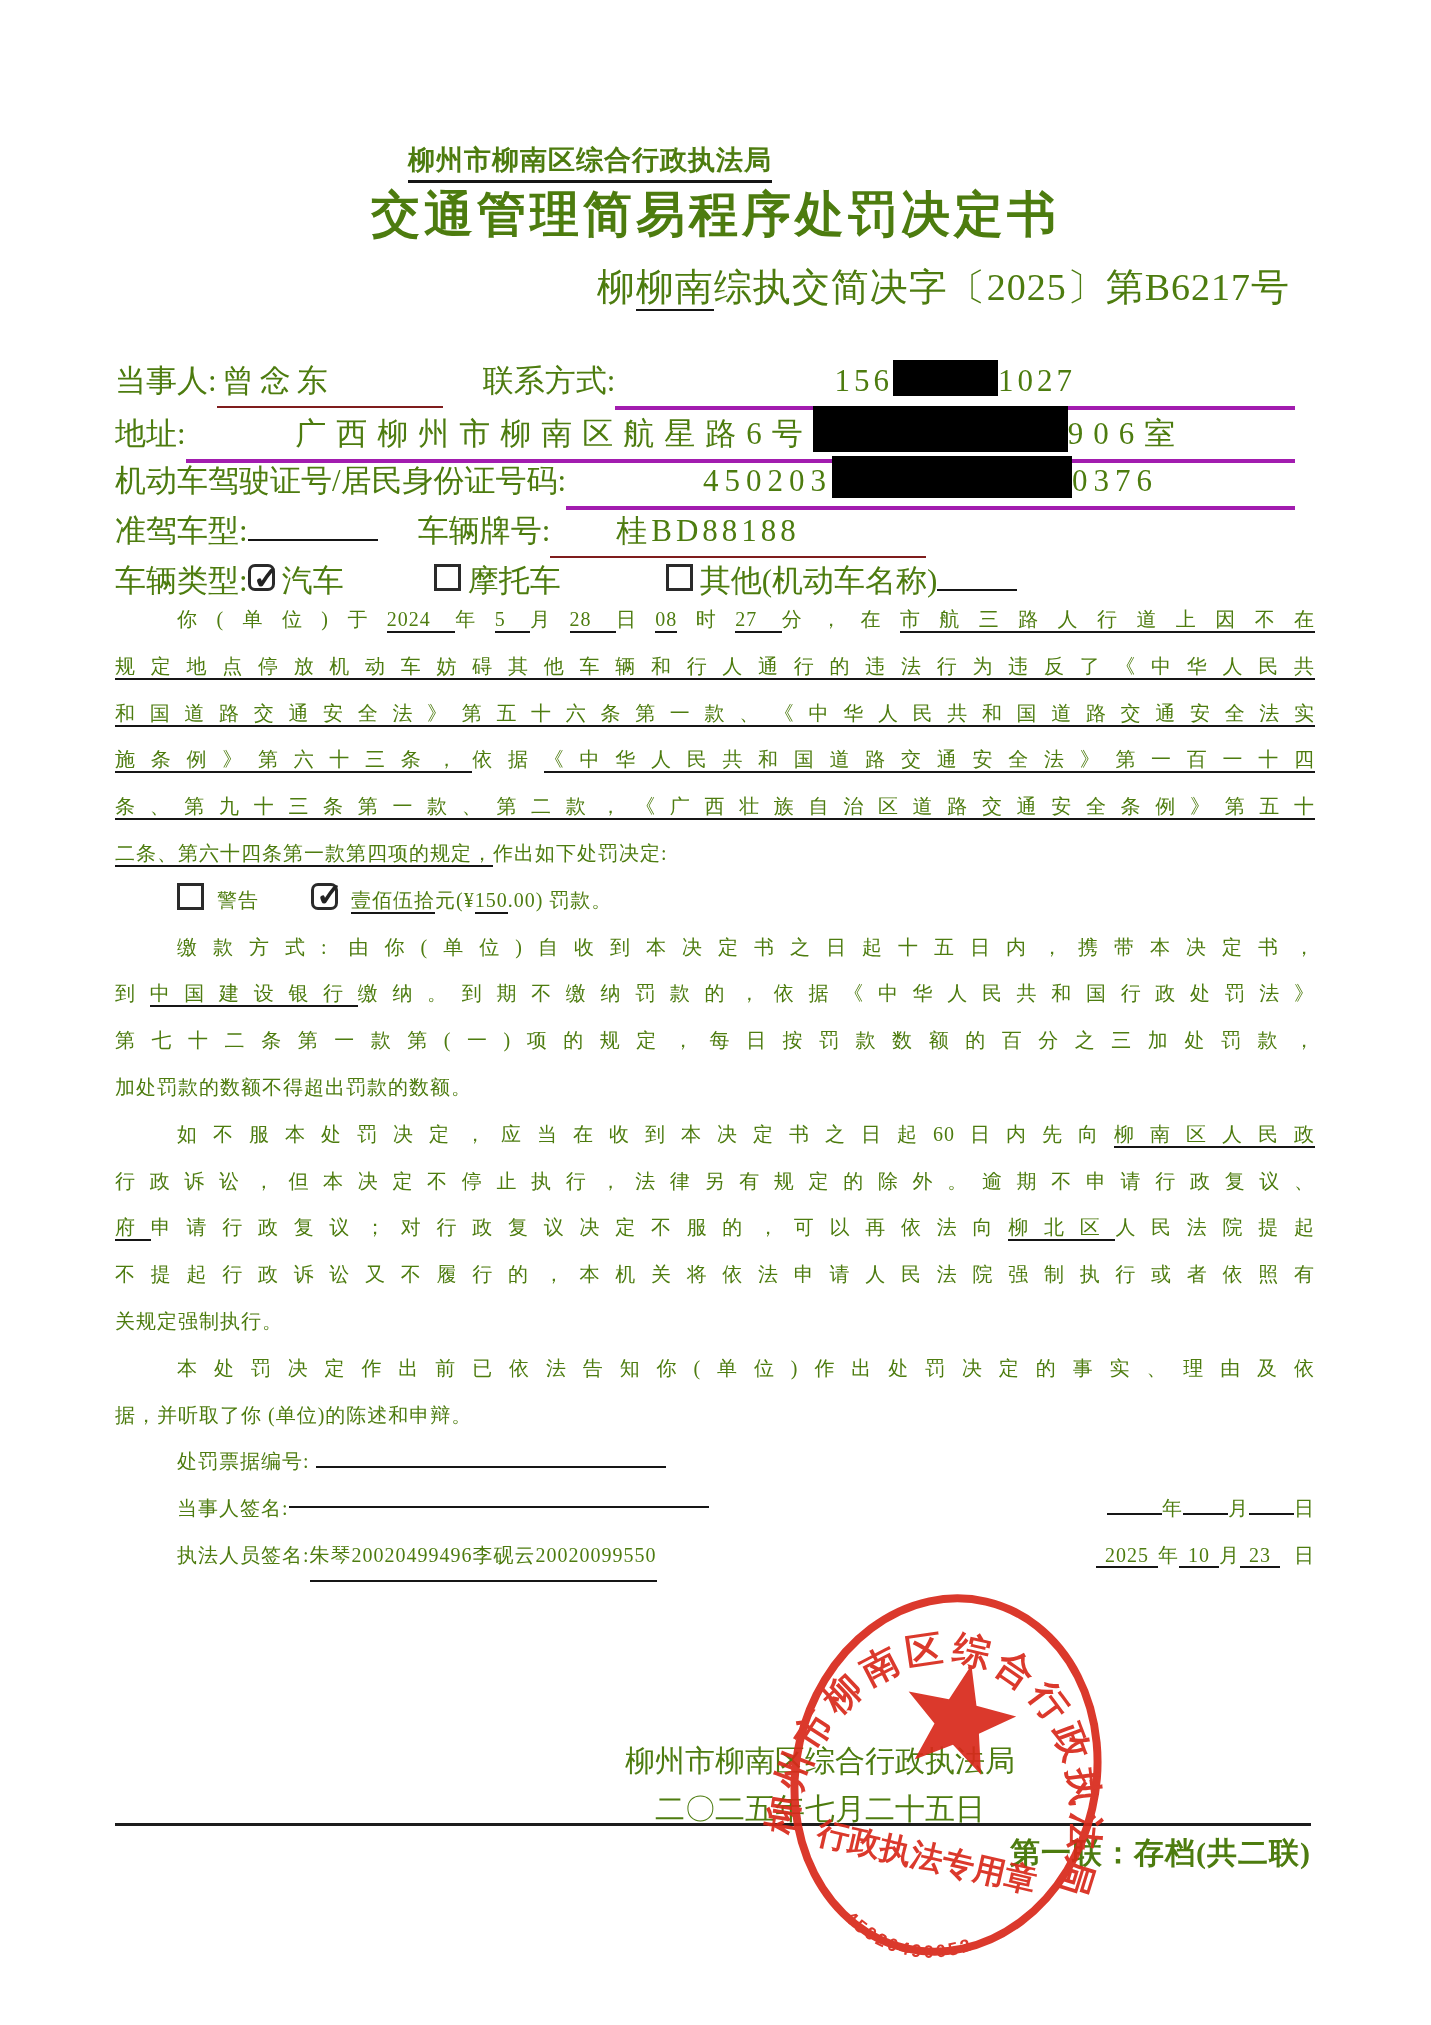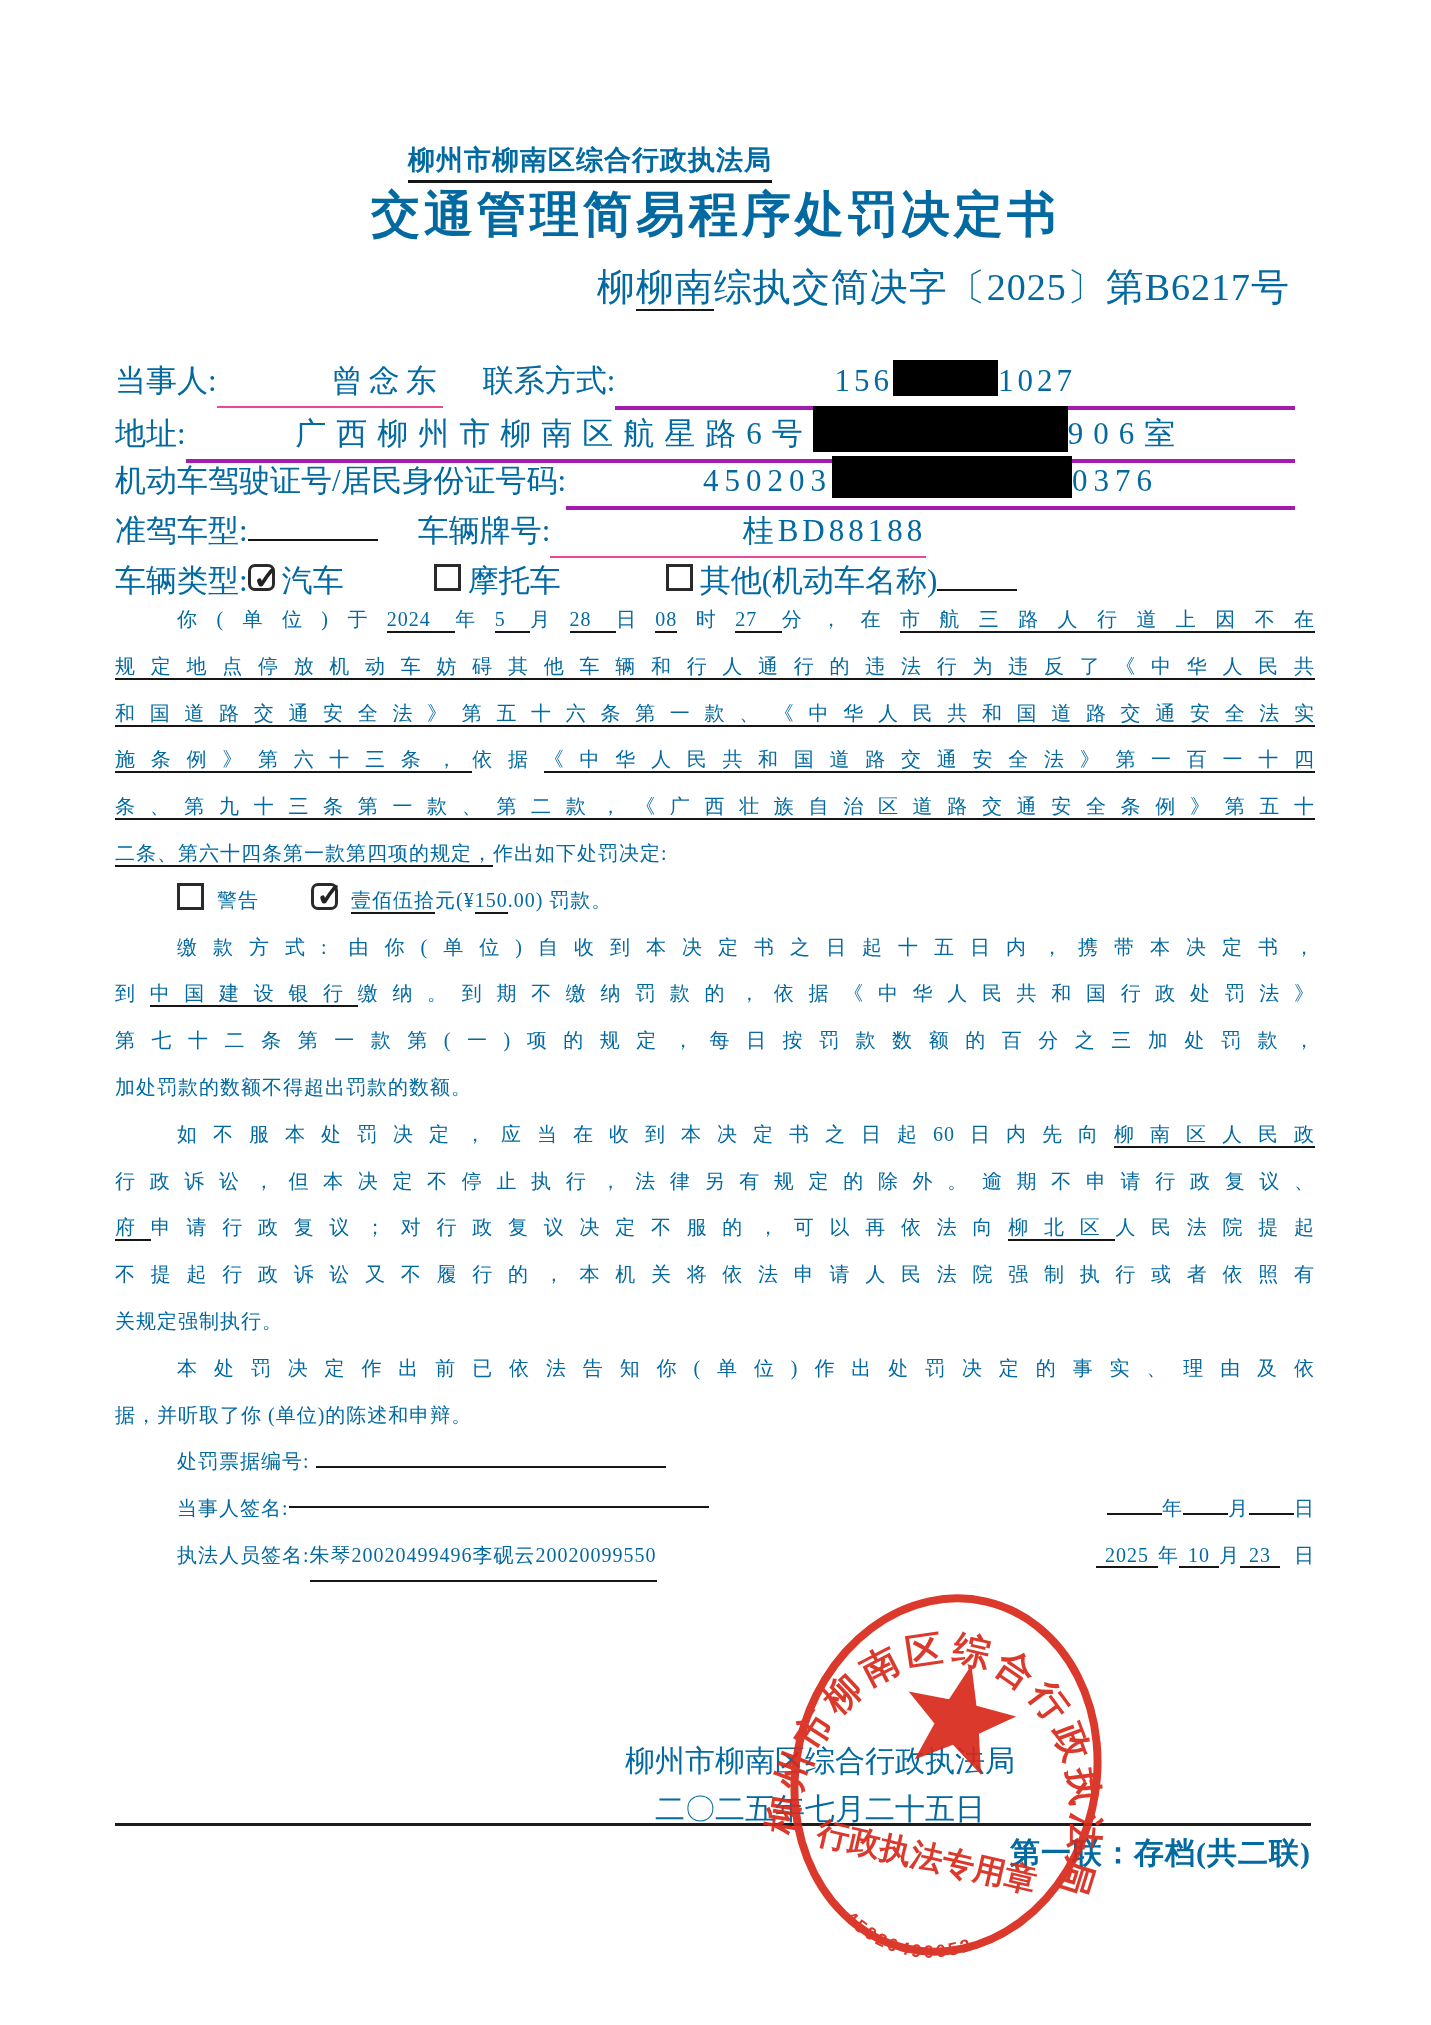--- a/index.html
+++ b/index.html
@@ -1,31 +1,31 @@
 <!DOCTYPE html>
 <html><head>
 <meta charset="utf-8">
 <style>
   html,body{margin:0;padding:0;background:#888;}
   .page{position:relative;width:1431px;height:2025px;background:#ffffff;margin:0 auto;overflow:hidden;
-        font-family:"Liberation Serif","DejaVu Serif",serif;color:#0369a1;}
+        font-family:"Liberation Serif","DejaVu Serif",serif;color:#4d7c0f;}
   
   .org{position:absolute;left:408px;top:142px;font-size:27px;font-weight:bold;letter-spacing:1px;
        font-family:"Liberation Sans","DejaVu Sans",sans-serif;border-bottom:3px solid #161616;padding-bottom:2px;}
   .title{position:absolute;left:0;top:182px;width:100%;text-align:center;font-size:49px;font-weight:bold;
          letter-spacing:4px;font-family:"Liberation Sans","DejaVu Sans",sans-serif;}
   .docno{position:absolute;top:262px;right:141px;font-size:38px;letter-spacing:1px;}
   .docno .u{border-bottom:2px solid #161616;}
   
   .fields{position:absolute;left:115px;top:356px;width:1180px;font-size:31px;}
   .frow{display:flex;align-items:baseline;height:50px;line-height:50px;white-space:nowrap;}
   .lbl{flex:0 0 auto;}
   .uf{display:inline-block;height:1.02em;border-bottom:2px solid #161616;}
   .uf-fill{flex:1 1 auto;border-bottom:4px solid #a21caf;text-align:center;}
-  .uf-left{flex:1 1 auto;border-bottom:2px solid #ec4899;text-align:right;padding-left:6px;}
+  .uf-left{flex:1 1 auto;border-bottom:2px solid #7f1d1d;text-align:left;padding-left:6px;}
   .w220{width:220px;} .w130{width:130px;}
   .w80{width:80px;} .w350{width:350px;} .w420{width:420px;} .w55{width:55px;} .w45{width:45px;}
   .gap40{display:inline-block;width:40px;} .gap90{display:inline-block;width:90px;} .gap105{display:inline-block;width:105px;}
   .sp6{letter-spacing:6px;} .sp10{letter-spacing:10px;} .sp4{letter-spacing:4px;}
   .redact{display:inline-block;background:#000;vertical-align:-6px;}
   .r-phone{width:105px;height:36px;vertical-align:-5px;}
   .r-addr{width:255px;height:46px;vertical-align:-8px;}
   .r-id{width:240px;height:42px;vertical-align:-7px;}
   .box{display:inline-block;width:27px;height:27px;border:3px solid #2a2a2a;vertical-align:-3px;
        margin-right:7px;position:relative;box-sizing:border-box;}

